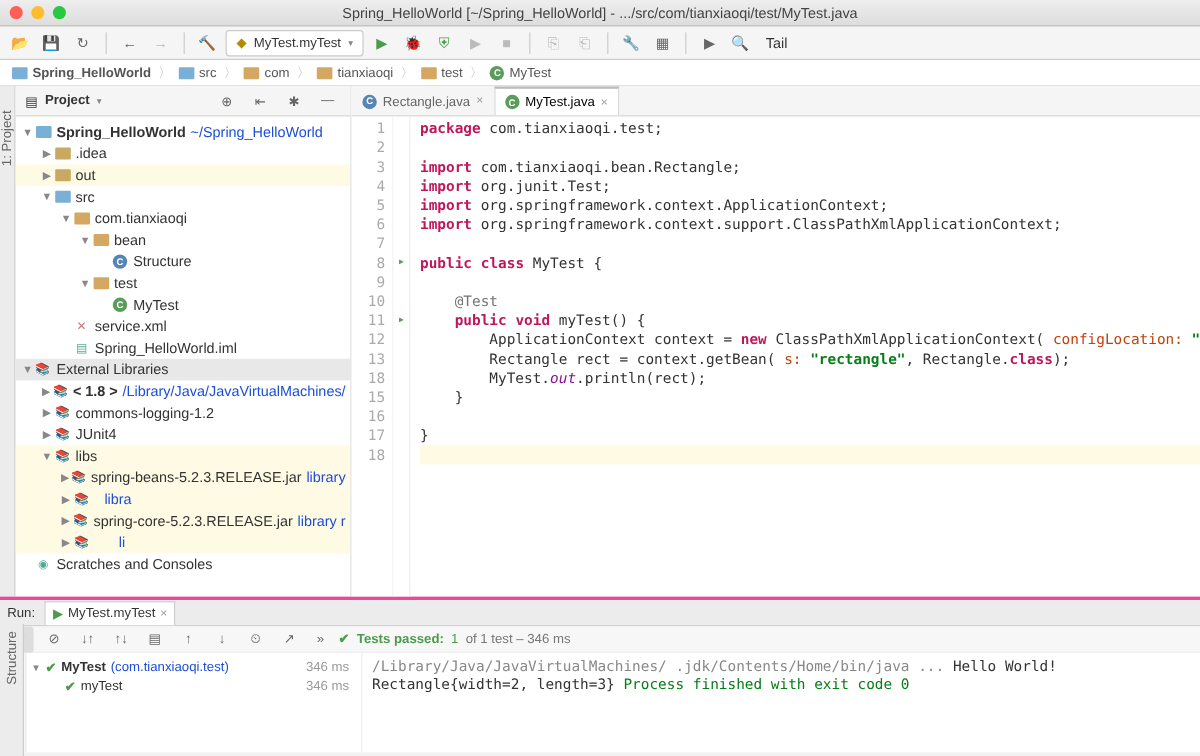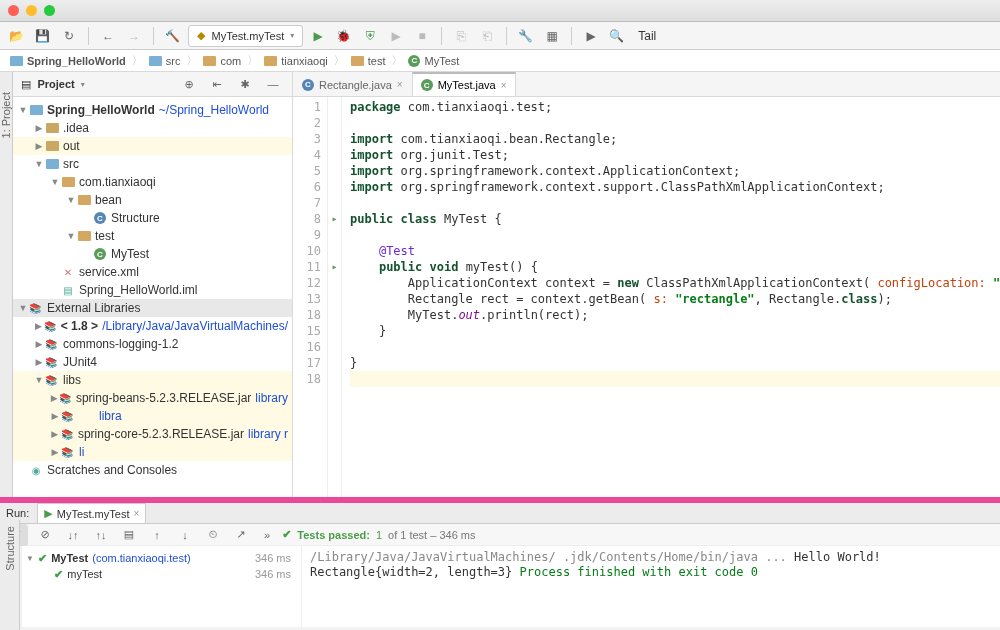--- a/index.html
+++ b/index.html
@@ -35,27 +35,27 @@
   .gray{color:#1d4ed8}
   .editor{flex:1;display:flex;flex-direction:column;background:#fff}
   .tabs{height:25px;background:#f5f5f5;border-bottom:1px solid #d9d9d9;display:flex;align-items:flex-end}
   .tab{height:24px;display:inline-flex;align-items:center;padding:0 8px;gap:5px;font-size:11px;border:1px solid transparent;border-bottom:none;color:#666}
   .tab.active{background:#fff;border-color:#d9d9d9;border-top:2px solid #bbb;color:#000}
   .close{color:#999;font-size:10px}
   .code{display:flex;flex:1;font-family:'Menlo','Consolas',monospace;font-size:12px;overflow:auto}
   .gutter{width:35px;text-align:right;padding:2px 6px 2px 0;color:#aaa;background:#fff;border-right:1px solid #eee;line-height:16px}
   .markers{width:14px;background:#fff;border-right:1px solid #eee;line-height:16px;padding-top:2px;text-align:center;color:#5b9c5b;font-size:10px}
   .src{flex:1;padding:2px 8px;line-height:16px;white-space:pre}
-  .kw{color:#14532d;font-weight:bold}
+  .kw{color:#be185d;font-weight:bold}
   .str{color:#067d17;font-weight:bold}
-  .ann{color:#6d28d9}
+  .ann{color:#737373}
   .fld{color:#871094;font-style:italic}
   .param{color:#c2410c}
   .curline{background:#fffae3}
-  .runpanel{height:130px;border-top:6px solid #ec4899;background:#fff;display:flex;flex-direction:column}
+  .runpanel{height:130px;border-top:3px solid #ec4899;background:#fff;display:flex;flex-direction:column}
   .runtabhead{height:22px;background:#ececec;border-bottom:1px solid #ccc;display:flex;align-items:center;padding:0 6px;font-size:11px;gap:8px}
   .runtab{display:inline-flex;align-items:center;gap:4px;padding:0 6px;height:20px;background:#fff;border:1px solid #ccc;border-bottom:none}
   .rtool{height:22px;background:#f7f7f7;border-bottom:1px solid #eee;display:flex;align-items:center;padding:0 6px;gap:6px;font-size:11px;color:#666}
   .rbody{flex:1;display:flex}
   .rleft{width:22px;background:#f5f5f5;border-right:1px solid #eee;display:flex;flex-direction:column;align-items:center;padding-top:4px;gap:6px}
   .rtree{width:280px;border-right:1px solid #eee;padding:4px;font-size:11px}
   .rtrow{display:flex;align-items:center;height:16px;gap:4px}
   .okicon{color:#4a9c4a;font-weight:bold}
   .rms{margin-left:auto;color:#999;padding-right:6px}
   .rcon{flex:1;padding:4px 8px;font-family:'Menlo',monospace;font-size:12px;line-height:15px}
@@ -67,20 +67,21 @@
 </style>
 </head>
 <body>
 
 <div class="titlebar">
   <div class="traffic">
     <div class="tdot tred"></div>
     <div class="tdot tyel"></div>
     <div class="tdot tgrn"></div>
   </div>
+  <div class="title">Spring_HelloWorld [~/Spring_HelloWorld] - .../src/com/tianxiaoqi/test/MyTest.java</div>
 </div>
 
 <div class="toolbar">
   <span class="tbtn">📂</span>
   <span class="tbtn">💾</span>
   <span class="tbtn">↻</span>
   <span class="sep"></span>
   <span class="tbtn">←</span>
   <span class="tbtn" style="color:#bbb">→</span>
   <span class="sep"></span>
@@ -258,32 +259,32 @@
         </div>
       <div class="trow lib" style="padding-left:36px">
           <span class="exp">▶</span>
           <span class="ticon">📚</span>
           <span>spring-beans-5.2.3.RELEASE.jar</span> 
           <span class="gray" style="margin-left:4px">library</span>
         </div>
       <div class="trow lib" style="padding-left:36px">
           <span class="exp">▶</span>
           <span class="ticon">📚</span>
-          <span class="gray" style="margin-left:20px">libra</span>
+          <span class="gray" style="margin-left:8px">libra</span>
         </div>
       <div class="trow lib" style="padding-left:36px">
           <span class="exp">▶</span>
           <span class="ticon">📚</span>
           <span>spring-core-5.2.3.RELEASE.jar</span> 
           <span class="gray" style="margin-left:4px">library r</span>
         </div>
       <div class="trow lib" style="padding-left:36px">
           <span class="exp">▶</span>
           <span class="ticon">📚</span>
-          <span class="gray" style="margin-left:0">li</span>
+          <span class="gray" style="margin-left:20px">li</span>
         </div>
       <div class="trow" style="padding-left:4px">
           <span class="exp"></span>
           <span class="ticon" style="color:#5a9">◉</span>
           <span>Scratches and Consoles</span>
         </div>
     </div>
   </div>
 
   <div class="editor">

